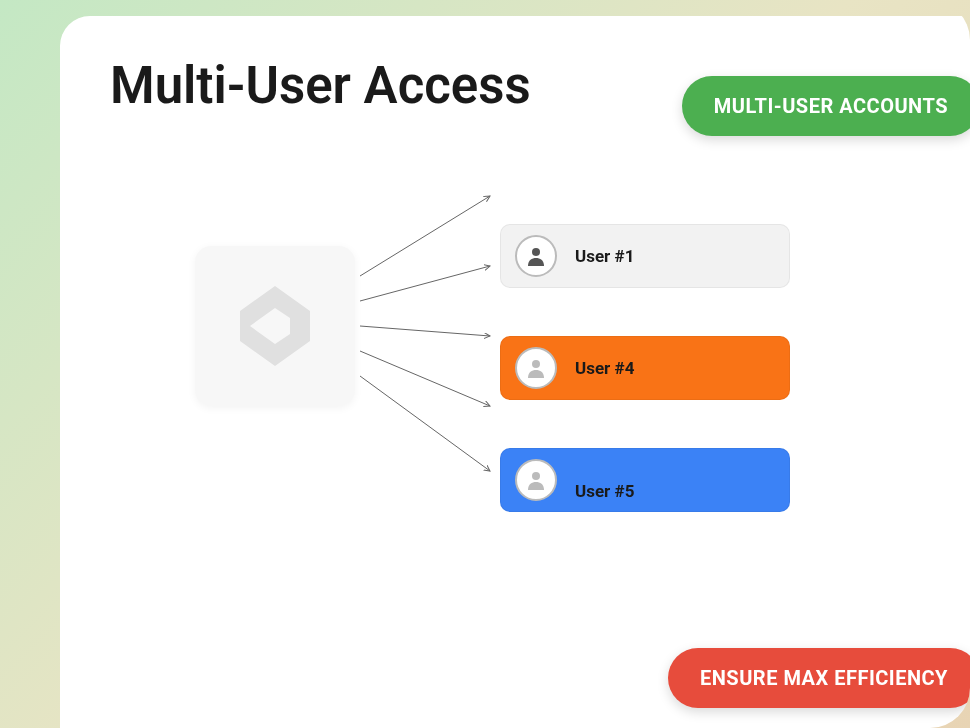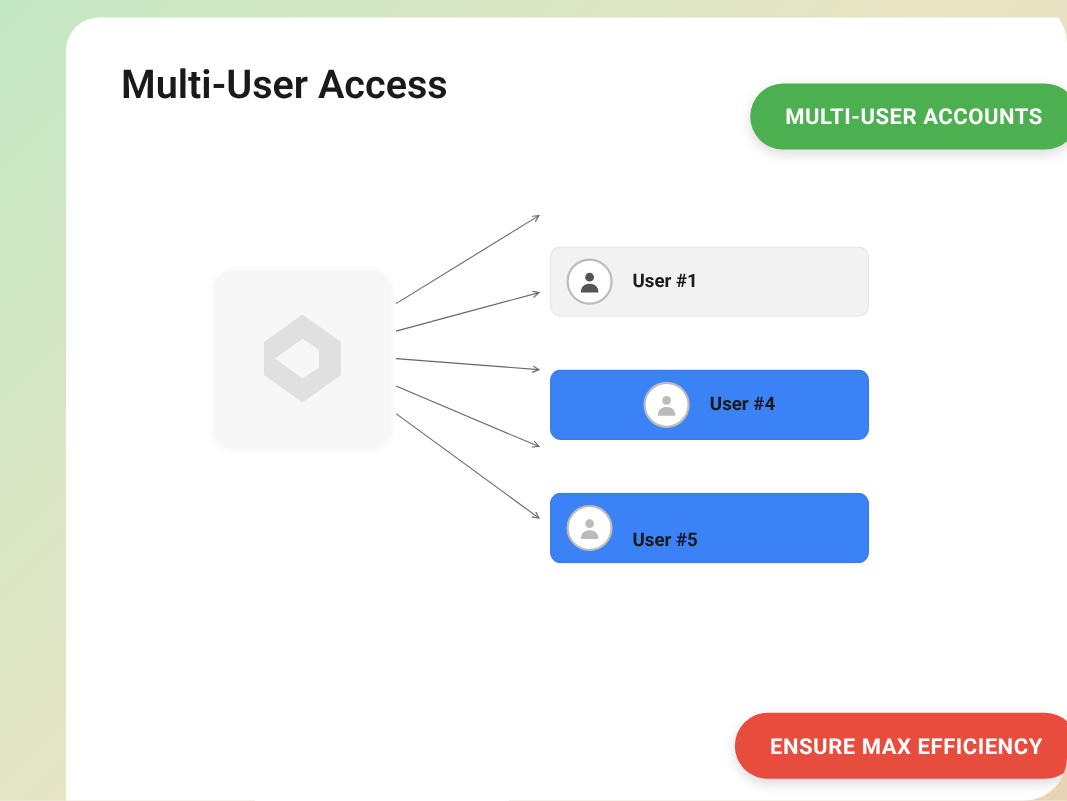--- a/index.html
+++ b/index.html
@@ -16,21 +16,21 @@
   position: absolute;
   top: 16px;
   left: 60px;
   right: 0;
   bottom: 0;
   background: #fff;
   border-radius: 30px 0 0 0;
   padding: 40px 50px;
 }
 .title {
-  font-size: 36px;
+  font-size: 51px;
   font-weight: 600;
   color: #1a1a1a;
   margin-bottom: 30px;
 }
 .pill {
   position: absolute;
   padding: 18px 32px;
   border-radius: 50px;
   font-size: 20px;
   font-weight: 700;
@@ -66,21 +66,21 @@
   align-items: center;
   padding: 10px 14px;
   border-radius: 10px;
   margin-bottom: 8px;
   border: 1px solid rgba(0,0,0,0.05);
   margin-top: 48px;
 }
 .user-row-0 { background: #f2f2f2; }
 .user-row-1 { background: #e8f2f5; }
 .user-row-2 { background: #fcf9d9; }
-.user-row-3 { background: #3b82f6; justify-content: center; }
+.user-row-3 { background: #f97316; }
 .user-row-4 { background: #3b82f6; align-items: flex-end; }
 .avatar {
   width: 42px;
   height: 42px;
   border-radius: 50%;
   border: 2px solid #bbb;
   display: flex;
   align-items: center;
   justify-content: center;
   margin-right: 18px;

